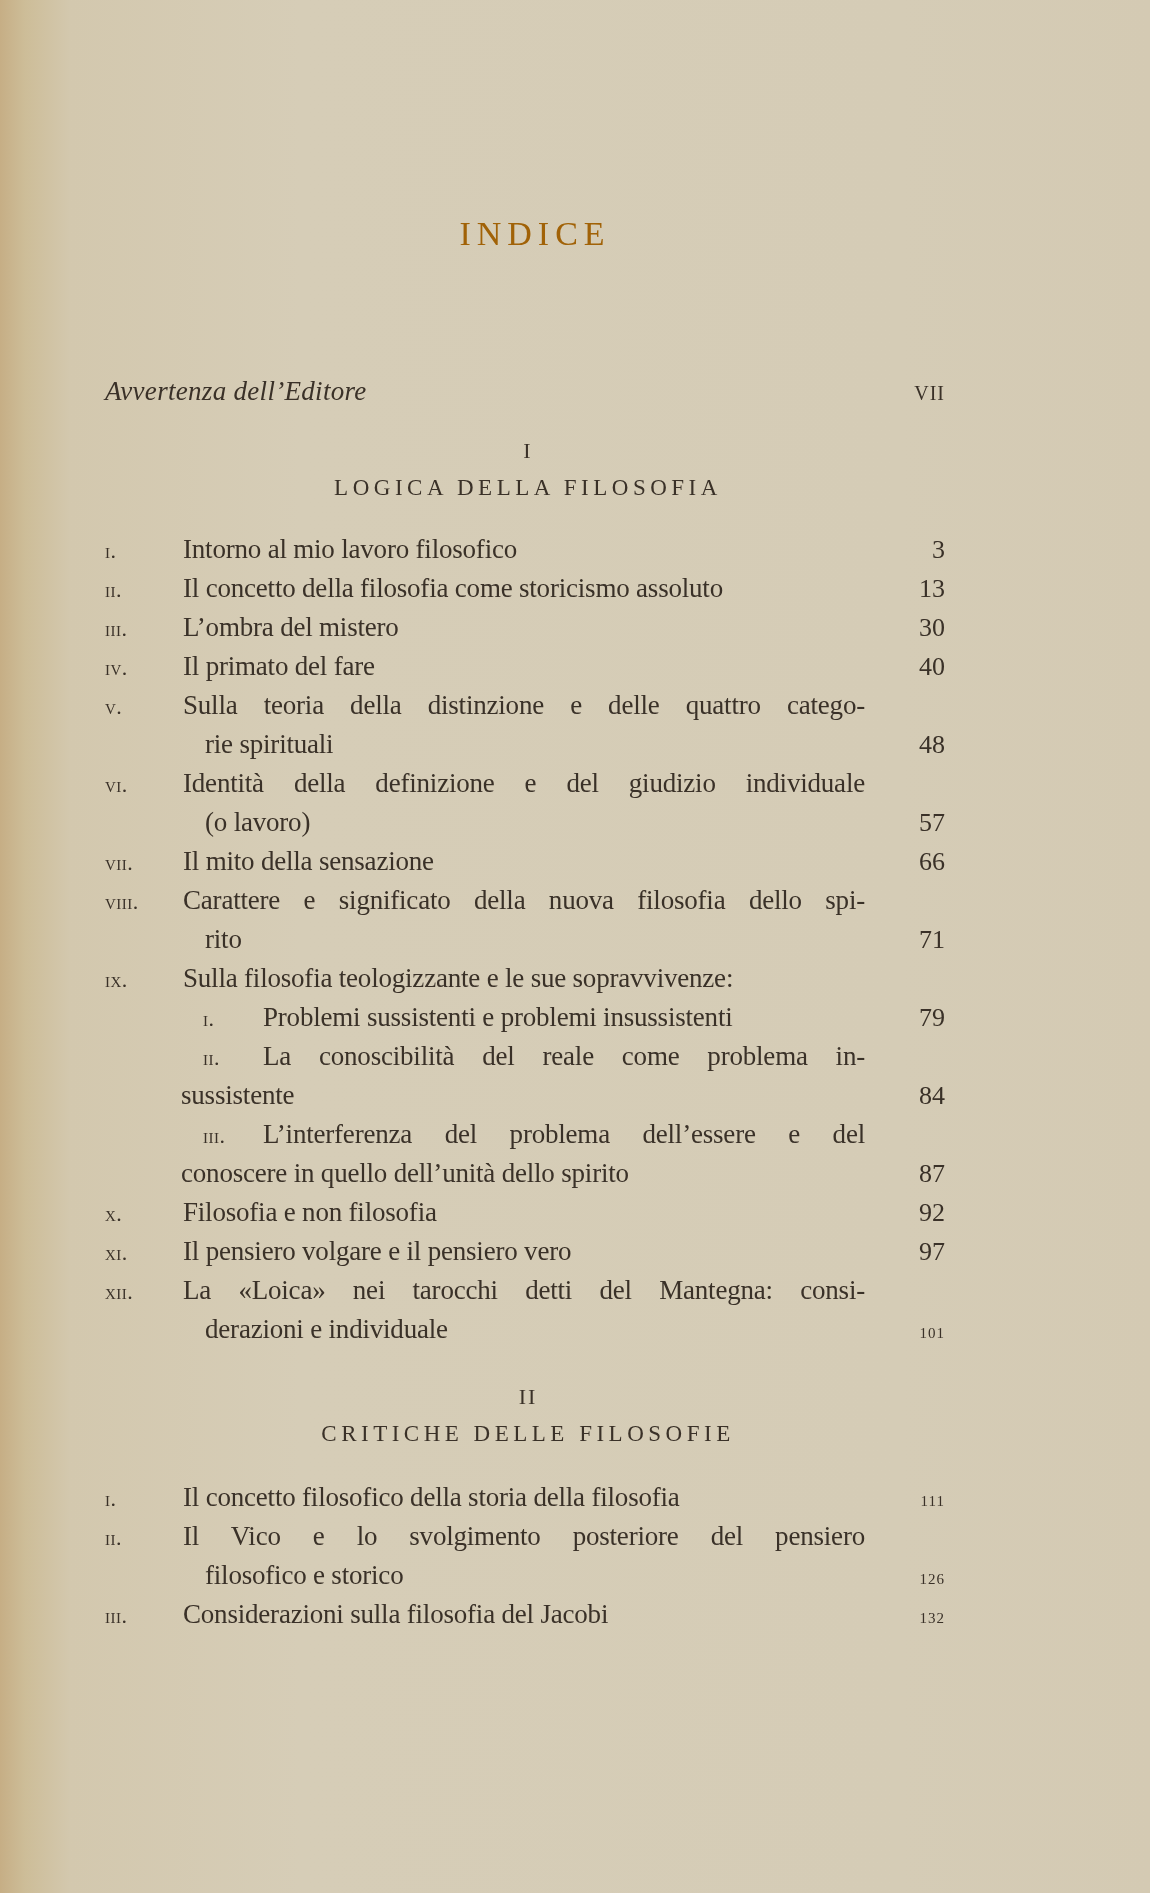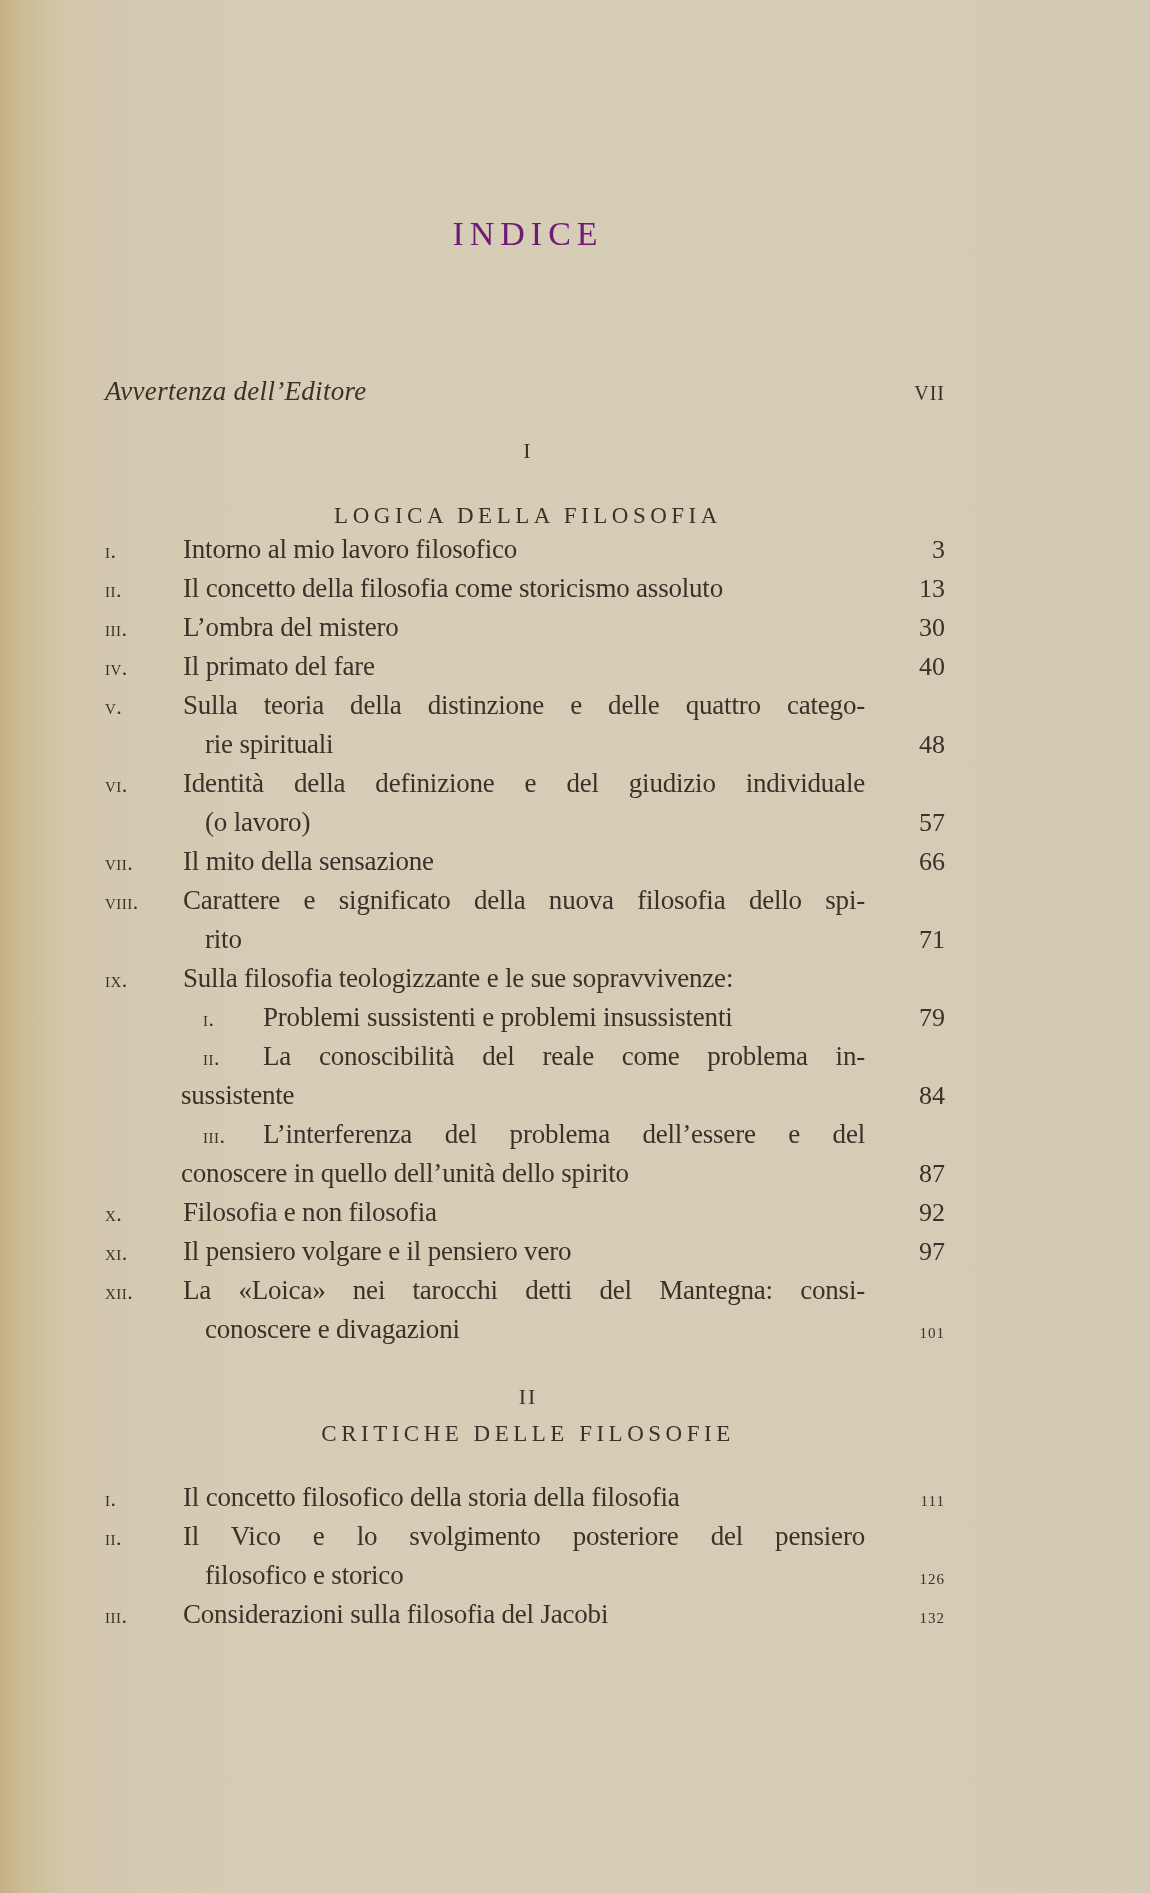--- a/index.html
+++ b/index.html
@@ -5,23 +5,23 @@
   html, body { margin: 0; padding: 0; }
   body {
     width: 1150px; height: 1893px; overflow: hidden;
     background: linear-gradient(90deg, #c6ae85 0px, #cdbd98 25px, #d3c8ae 70px, #d6cdb7 300px, #d5ccb6 900px, #d4cab3 1150px);
     font-family: "Liberation Serif", "DejaVu Serif", serif;
     color: #3a3128;
     position: relative;
   }
   .page { position: absolute; left: 0; top: 0; width: 1150px; height: 1893px; }
   .title {
-    position: absolute; left: 0; width: 1056px; top: 214px;
+    position: absolute; left: 7px; width: 1056px; top: 214px;
     text-align: center; font-size: 34px; letter-spacing: 6px; line-height: 40px;
-    color: #701a75;
+    color: #a16207;
   }
   .preface {
     position: absolute; left: 105px; width: 840px; top: 364px;
     display: flex; justify-content: space-between; align-items: baseline;
     font-size: 27px; line-height: 39px; margin-top: 8px;
   }
   .preface .label { font-style: italic; letter-spacing: 0.3px; }
   .preface .pg { font-size: 20px; letter-spacing: 1px; text-align: center; }
   .sec-num {
     position: absolute; left: 0; width: 1056px; text-align: center;
@@ -53,21 +53,21 @@
 
 <div class="page">
   <div class="title">INDICE</div>
 
   <div class="preface">
     <span class="label">Avvertenza dell’Editore</span>
     <span class="pg">VII</span>
   </div>
 
   <div class="sec-num" style="top:436px">I</div>
-  <div class="sec-title" style="top:501px">LOGICA DELLA FILOSOFIA</div>
+  <div class="sec-title" style="top:473px">LOGICA DELLA FILOSOFIA</div>
   <div class="entries" id="entries-0" style="top:530px">
       <div class="toc-entry">
         <div class="row">
           <span class="num">i.</span>
           <span class="text">Intorno al mio lavoro filosofico</span>
           <span class="pg">3</span>
         </div>
       </div>
       <div class="toc-entry">
         <div class="row">
@@ -180,21 +180,21 @@
           <span class="pg">97</span>
         </div>
       </div>
       <div class="toc-entry">
         <div class="row">
           <span class="num">xii.</span>
           <span class="text justify">La «Loica» nei tarocchi detti del Mantegna: consi-</span>
           <span class="pg"></span>
         </div>
         <div class="row cont">
-          <span class="text">conoscere e divagazioni</span>
+          <span class="text">derazioni e individuale</span>
           <span class="pg small">101</span>
         </div>
       </div>
     </div>
 
   <div class="sec-num" style="top:1382px">II</div>
   <div class="sec-title" style="top:1419px">CRITICHE DELLE FILOSOFIE</div>
   <div class="entries" id="entries-1" style="top:1478px">
       <div class="toc-entry">
         <div class="row">

